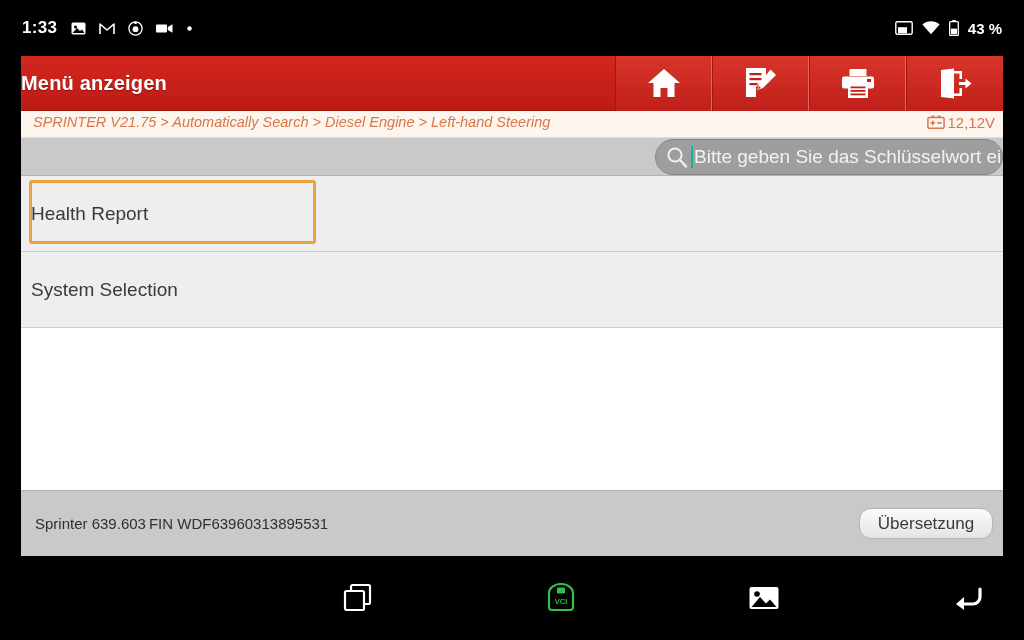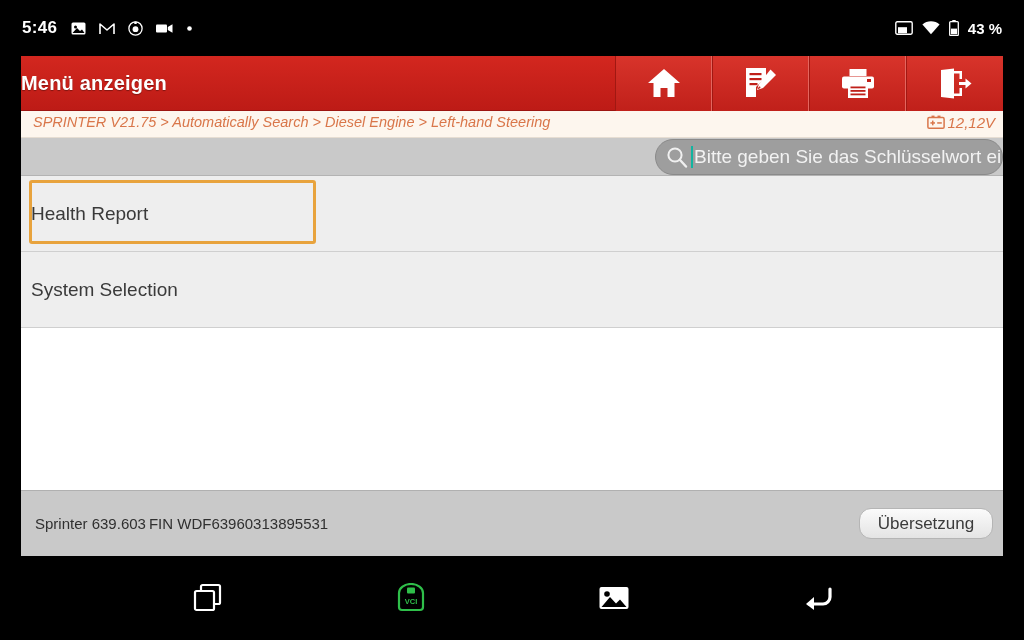--- a/index.html
+++ b/index.html
@@ -86,21 +86,21 @@
     color: #d9764a;
     font-size: 14.5px;
     font-style: italic;
     white-space: nowrap;
   }
   .volt-wrap {
     margin-left: auto;
     display: flex; align-items: center; gap: 2px;
   }
   .volt-text {
-    color: #d9764a; font-size: 15px; font-style: italic;
+    color: #d9764a; font-size: 15px; 
   }
 
   
   .searchrow {
     position: relative;
     height: 38px;
     background: #c9c9c9;
     border-bottom: 1px solid #b3b3b3;
   }
   .searchbox {
@@ -184,35 +184,35 @@
     font-size: 17px; color: #3b3b3b;
     cursor: pointer;
   }
 
   
   .navbar {
     position: absolute;
     left: 0; bottom: 0;
     width: 1024px; height: 84px;
     background: #000000;
-    display: flex; align-items: center; justify-content: center;
+    display: flex; align-items: center; justify-content: flex-end;
   }
   .nav-slot {
     width: 115px;
     display: flex; align-items: center; justify-content: center;
     cursor: pointer;
   }
 </style>
 </head>
 <body>
 
 <div class="device">
 
   <div class="statusbar">
-    <div class="sb-clock">5:46</div>
+    <div class="sb-clock">1:33</div>
     <div class="sb-left">
 
       <svg class="ic" width="15" height="13" viewBox="0 0 15 13">
         <rect x="0.5" y="0.5" width="14" height="12" rx="1.5" fill="#fff"></rect>
         <circle cx="4.5" cy="5" r="1.5" fill="#000"></circle>
         <path d="M1.5 11 L6 6 L9 9 L11 7.5 L13.5 11 Z" fill="#000"></path>
       </svg>
 
       <svg class="ic" width="16" height="13" viewBox="0 0 16 13">
         <path d="M1 12V2l7 6 7-6v10" fill="none" stroke="#fff" stroke-width="1.6" stroke-linejoin="round"></path>

